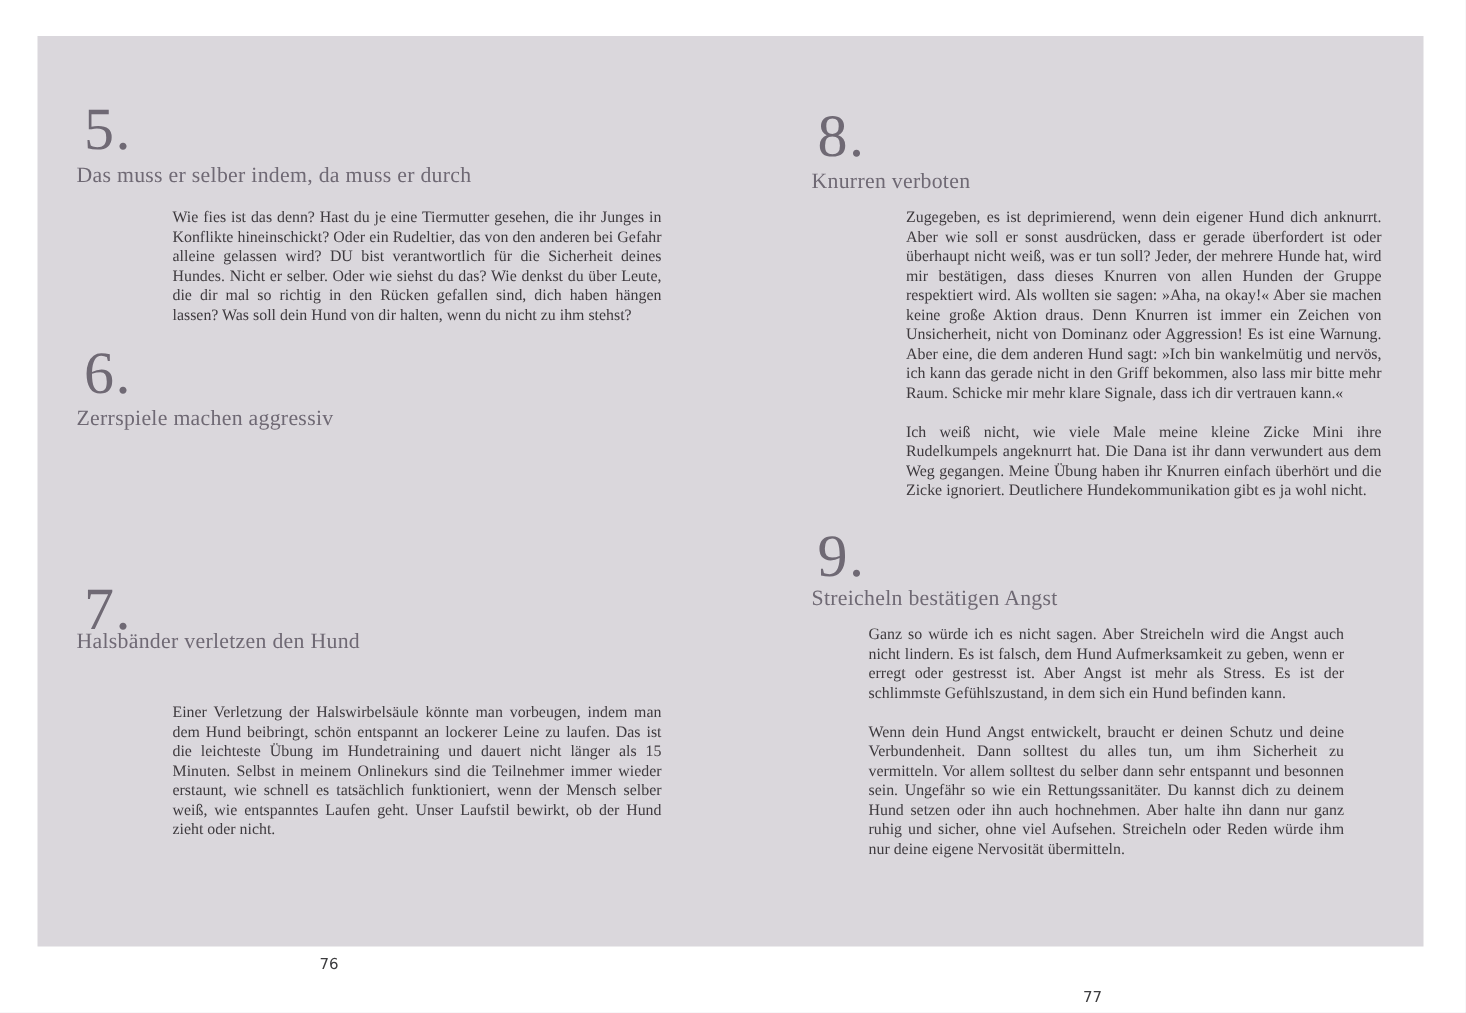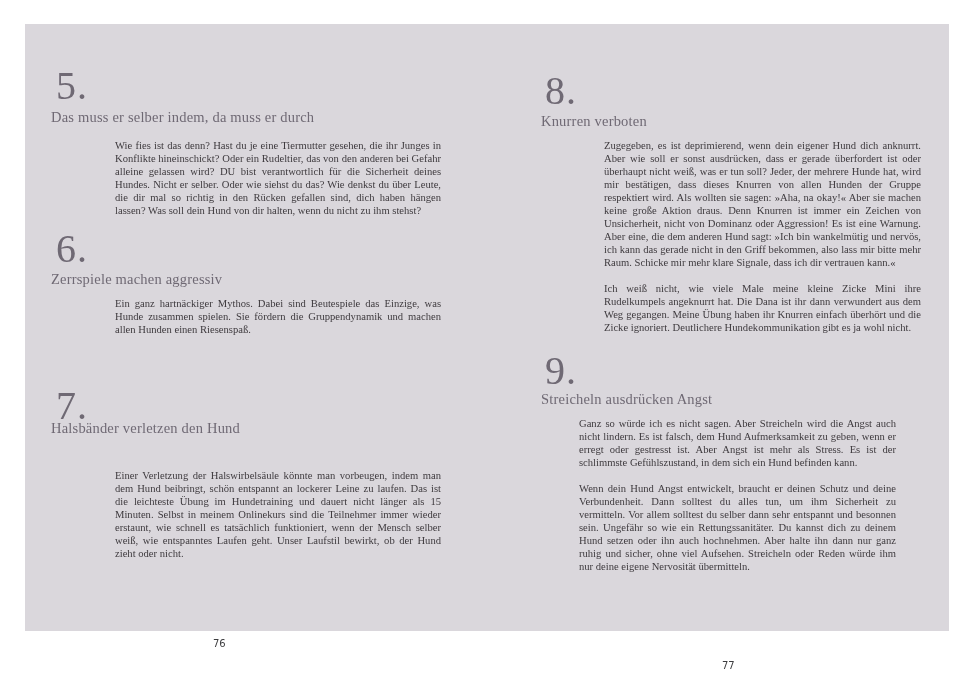--- a/index.html
+++ b/index.html
@@ -77,42 +77,41 @@
 
       <div class="sec-number" style="left:31px; top:42px;">5.</div>
       <div class="sec-heading" style="left:26px; top:85px;">Das muss er selber indem, da muss er durch</div>
       <div class="sec-body" style="left:90px; top:115px; width:326px;">
         <p>Wie fies ist das denn? Hast du je eine Tiermutter gesehen, die ihr Junges in Konflikte hineinschickt? Oder ein Rudeltier, das von den anderen bei Gefahr alleine gelassen wird? DU bist verantwortlich für die Sicherheit deines Hundes. Nicht er selber. Oder wie siehst du das? Wie denkst du über Leute, die dir mal so richtig in den Rücken gefallen sind, dich haben hängen lassen? Was soll dein Hund von dir halten, wenn du nicht zu ihm stehst?</p>
       </div>
 
       <div class="sec-number" style="left:31px; top:205px;">6.</div>
       <div class="sec-heading" style="left:26px; top:247px;">Zerrspiele machen aggressiv</div>
       <div class="sec-body" style="left:90px; top:273px; width:326px;">
-        <p>Ein ganz hartnäckiger Mythos. Dabei sind Beutespiele das Einzige, was Hunde zusammen spielen. Sie fördern die Gruppendynamik und machen allen Hunden einen Riesenspaß.</p>
       </div>
 
       <div class="sec-number" style="left:31px; top:362px;">7.</div>
       <div class="sec-heading" style="left:26px; top:396px;">Halsbänder verletzen den Hund</div>
       <div class="sec-body" style="left:90px; top:445px; width:326px;">
         <p>Einer Verletzung der Halswirbelsäule könnte man vorbeugen, indem man dem Hund beibringt, schön entspannt an lockerer Leine zu laufen. Das ist die leichteste Übung im Hundetraining und dauert nicht länger als 15 Minuten. Selbst in meinem Onlinekurs sind die Teilnehmer immer wieder erstaunt, wie schnell es tatsächlich funktioniert, wenn der Mensch selber weiß, wie entspanntes Laufen geht. Unser Laufstil bewirkt, ob der Hund zieht oder nicht.</p>
       </div>
 
     </div>
 
     <div>
 
       <div class="sec-number" style="left:520px; top:47px;">8.</div>
       <div class="sec-heading" style="left:516px; top:89px;text-align:center;">Knurren verboten</div>
       <div class="sec-body" style="left:579px; top:115px; width:317px;">
         <p>Zugegeben, es ist deprimierend, wenn dein eigener Hund dich anknurrt. Aber wie soll er sonst ausdrücken, dass er gerade überfordert ist oder überhaupt nicht weiß, was er tun soll? Jeder, der mehrere Hunde hat, wird mir bestätigen, dass dieses Knurren von allen Hunden der Gruppe respektiert wird. Als wollten sie sagen: »Aha, na okay!« Aber sie machen keine große Aktion draus. Denn Knurren ist immer ein Zeichen von Unsicherheit, nicht von Dominanz oder Aggression! Es ist eine Warnung. Aber eine, die dem anderen Hund sagt: »Ich bin wankelmütig und nervös, ich kann das gerade nicht in den Griff bekommen, also lass mir bitte mehr Raum. Schicke mir mehr klare Signale, dass ich dir vertrauen kann.«</p>
         <p>Ich weiß nicht, wie viele Male meine kleine Zicke Mini ihre Rudelkumpels angeknurrt hat. Die Dana ist ihr dann verwundert aus dem Weg gegangen. Meine Übung haben ihr Knurren einfach überhört und die Zicke ignoriert. Deutlichere Hundekommunikation gibt es ja wohl nicht.</p>
       </div>
 
       <div class="sec-number" style="left:520px; top:327px;">9.</div>
-      <div class="sec-heading" style="left:516px; top:367px;">Streicheln ausdrücken Angst</div>
+      <div class="sec-heading" style="left:516px; top:367px;">Streicheln bestätigen Angst</div>
       <div class="sec-body" style="left:554px; top:393px; width:317px;">
         <p>Ganz so würde ich es nicht sagen. Aber Streicheln wird die Angst auch nicht lindern. Es ist falsch, dem Hund Aufmerksamkeit zu geben, wenn er erregt oder gestresst ist. Aber Angst ist mehr als Stress. Es ist der schlimmste Gefühlszustand, in dem sich ein Hund befinden kann.</p>
         <p>Wenn dein Hund Angst entwickelt, braucht er deinen Schutz und deine Verbundenheit. Dann solltest du alles tun, um ihm Sicherheit zu vermitteln. Vor allem solltest du selber dann sehr entspannt und besonnen sein. Ungefähr so wie ein Rettungssanitäter. Du kannst dich zu deinem Hund setzen oder ihn auch hochnehmen. Aber halte ihn dann nur ganz ruhig und sicher, ohne viel Aufsehen. Streicheln oder Reden würde ihm nur deine eigene Nervosität übermitteln.</p>
       </div>
 
     </div>
 
   </div>
 
   <div class="page-num" style="left:213px; top:638px;">76</div>

